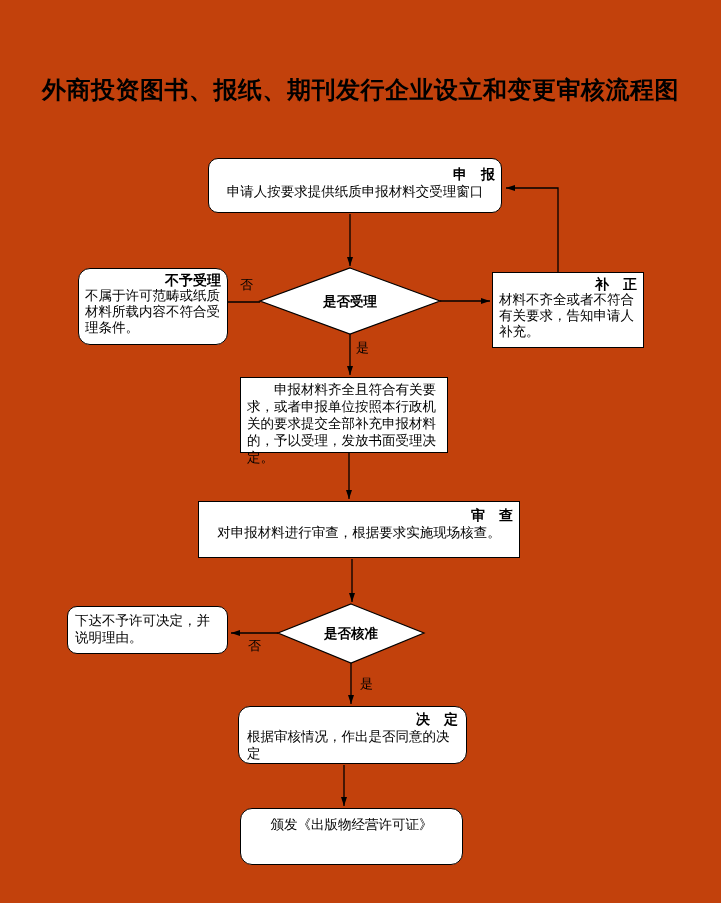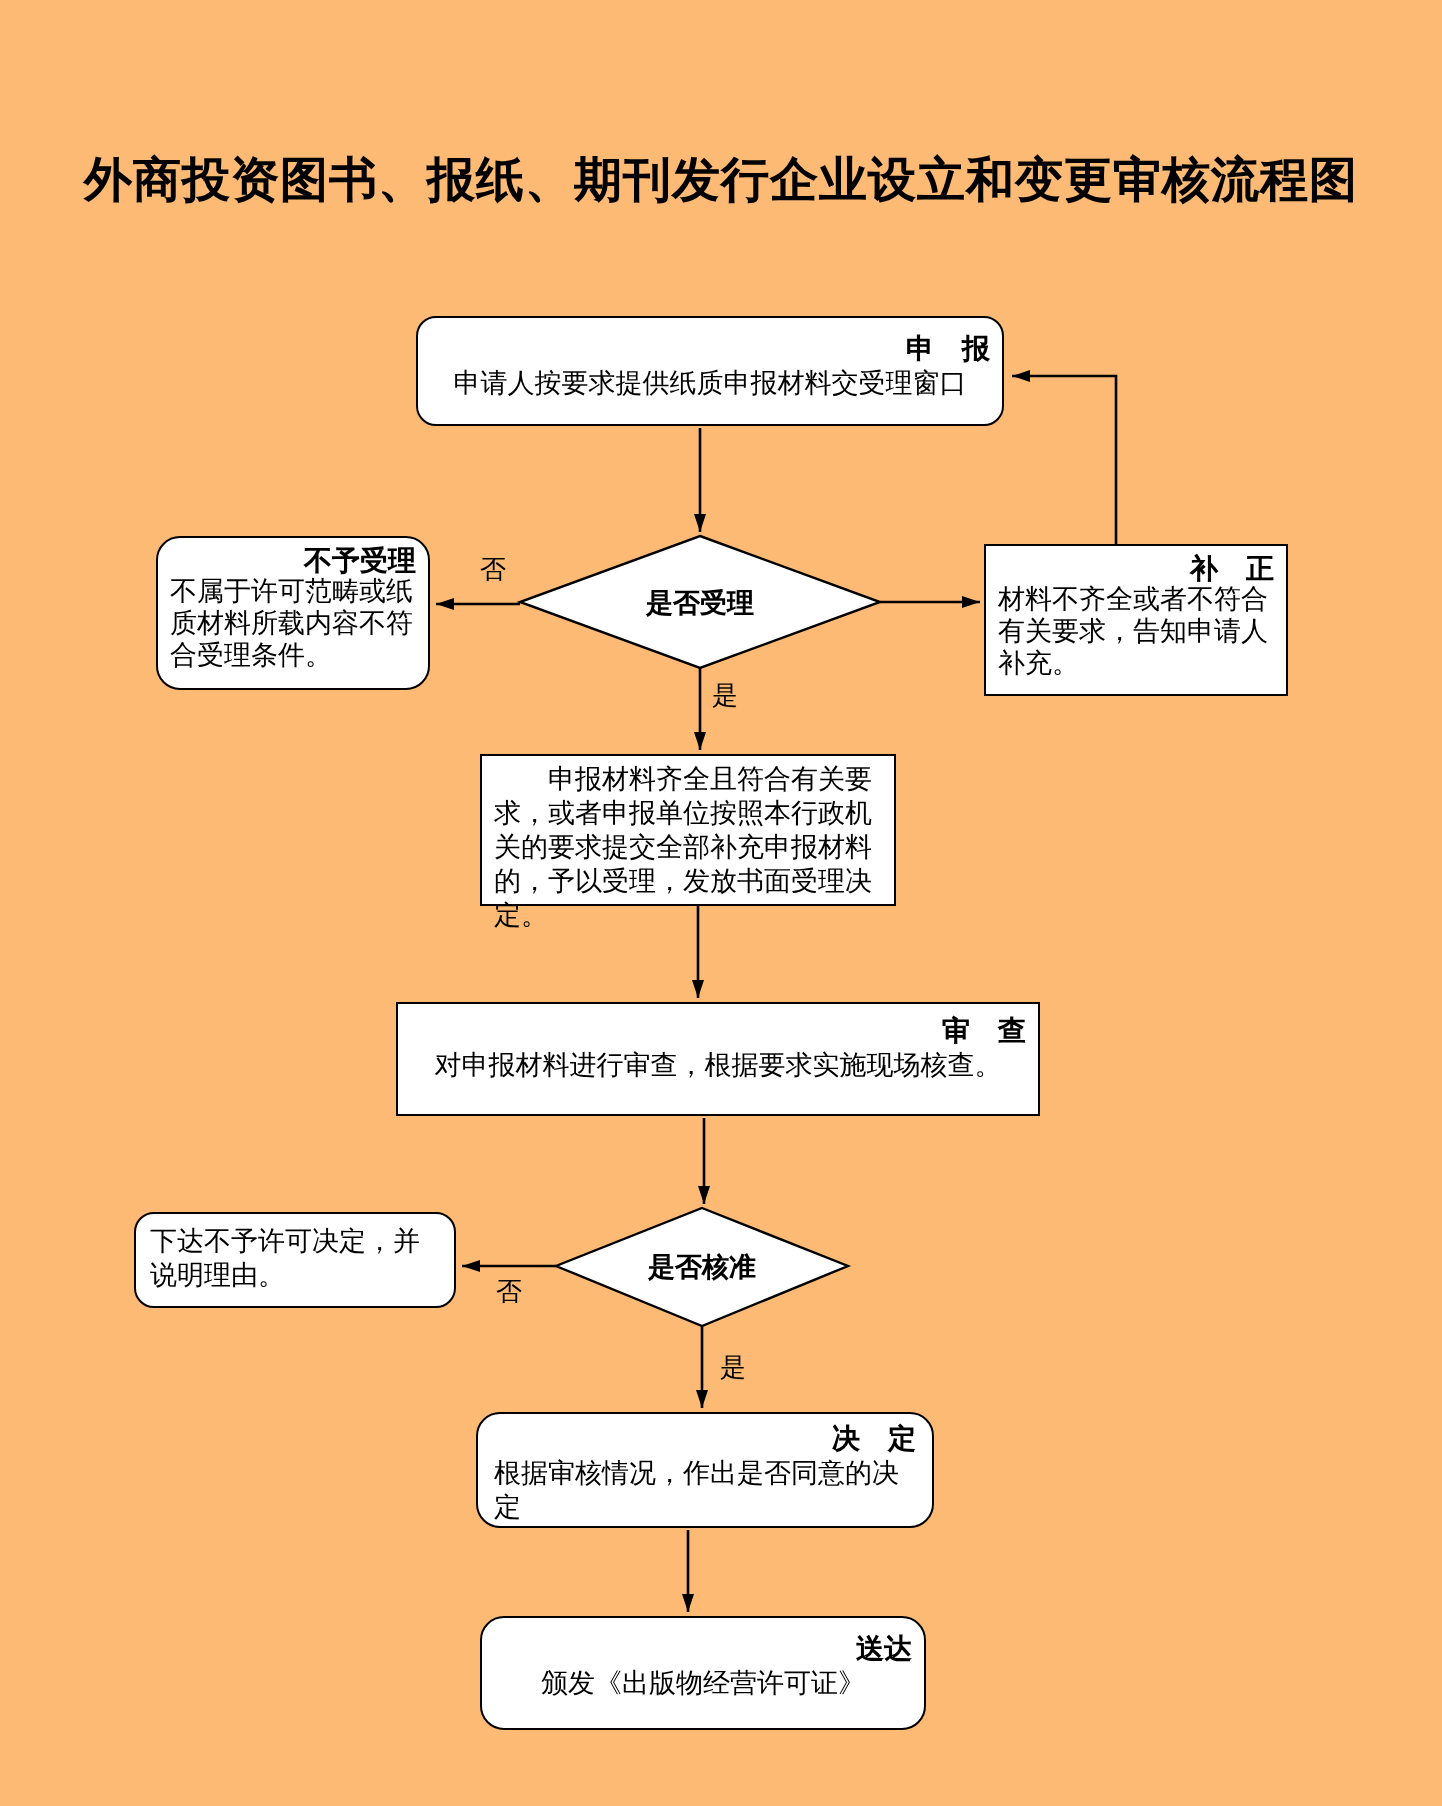--- a/index.html
+++ b/index.html
@@ -6,21 +6,21 @@
     margin: 0;
     padding: 0;
     background: #ffffff;
     font-family: "Liberation Sans", "DejaVu Sans", sans-serif;
     color: #000000;
   }
   .canvas {
     position: relative;
     width: 721px;
     height: 903px;
-    background: #fdba74;
+    background: #c2410c;
     overflow: hidden;
   }
   .page-title {
     position: absolute;
     top: 74px;
     left: 0;
     width: 721px;
     text-align: center;
     font-size: 24px;
     font-weight: bold;
@@ -95,21 +95,21 @@
     <path d="M344 765 L344 806" fill="none" stroke="#000000" stroke-width="1.3" marker-end="url(#arrow)"></path>
   </svg>
 
   <div class="node rounded-10" style="left:208px; top:158px; width:294px; height:55px; padding:7px 6px 0;">
     <span class="node-title">申　报</span>
     <span class="node-body body-center">申请人按要求提供纸质申报材料交受理窗口</span>
   </div>
 
   <div class="diamond-label" style="left:260px; top:293px; width:180px;">是否受理</div>
 
-  <div class="node rounded-12" style="left:78px; top:268px; width:137px; height:77px; padding:3px 6px 0; line-height:16px;">
+  <div class="node rounded-12" style="left:78px; top:268px; width:150px; height:77px; padding:3px 6px 0; line-height:16px;">
     <span class="node-title">不予受理</span>
     <span class="node-body">不属于许可范畴或纸质材料所载内容不符合受理条件。</span>
   </div>
 
   <div class="node" style="left:492px; top:272px; width:152px; height:76px; padding:3px 6px 0; line-height:16px;">
     <span class="node-title">补　正</span>
     <span class="node-body">材料不齐全或者不符合有关要求，告知申请人补充。</span>
   </div>
 
   <div class="node" style="left:240px; top:377px; width:208px; height:76px; padding:3px 6px 0;">
@@ -126,21 +126,20 @@
   <div class="node rounded-10" style="left:67px; top:606px; width:161px; height:48px; padding:5px 7px 0;">
     <span class="node-body">下达不予许可决定，并说明理由。</span>
   </div>
 
   <div class="node rounded-12" style="left:238px; top:706px; width:229px; height:58px; padding:4px 8px 0;">
     <span class="node-title">决　定</span>
     <span class="node-body">根据审核情况，作出是否同意的决定</span>
   </div>
 
   <div class="node rounded-12" style="left:240px; top:808px; width:223px; height:57px; padding:7px 6px 0;">
-    <span class="node-title">送达</span>
     <span class="node-body body-center">颁发《出版物经营许可证》</span>
   </div>
 
   <span class="edge-label" style="left:240px; top:276px;">否</span>
   <span class="edge-label" style="left:356px; top:339px;">是</span>
   <span class="edge-label" style="left:248px; top:637px;">否</span>
   <span class="edge-label" style="left:360px; top:675px;">是</span>
 
 </div>
 

